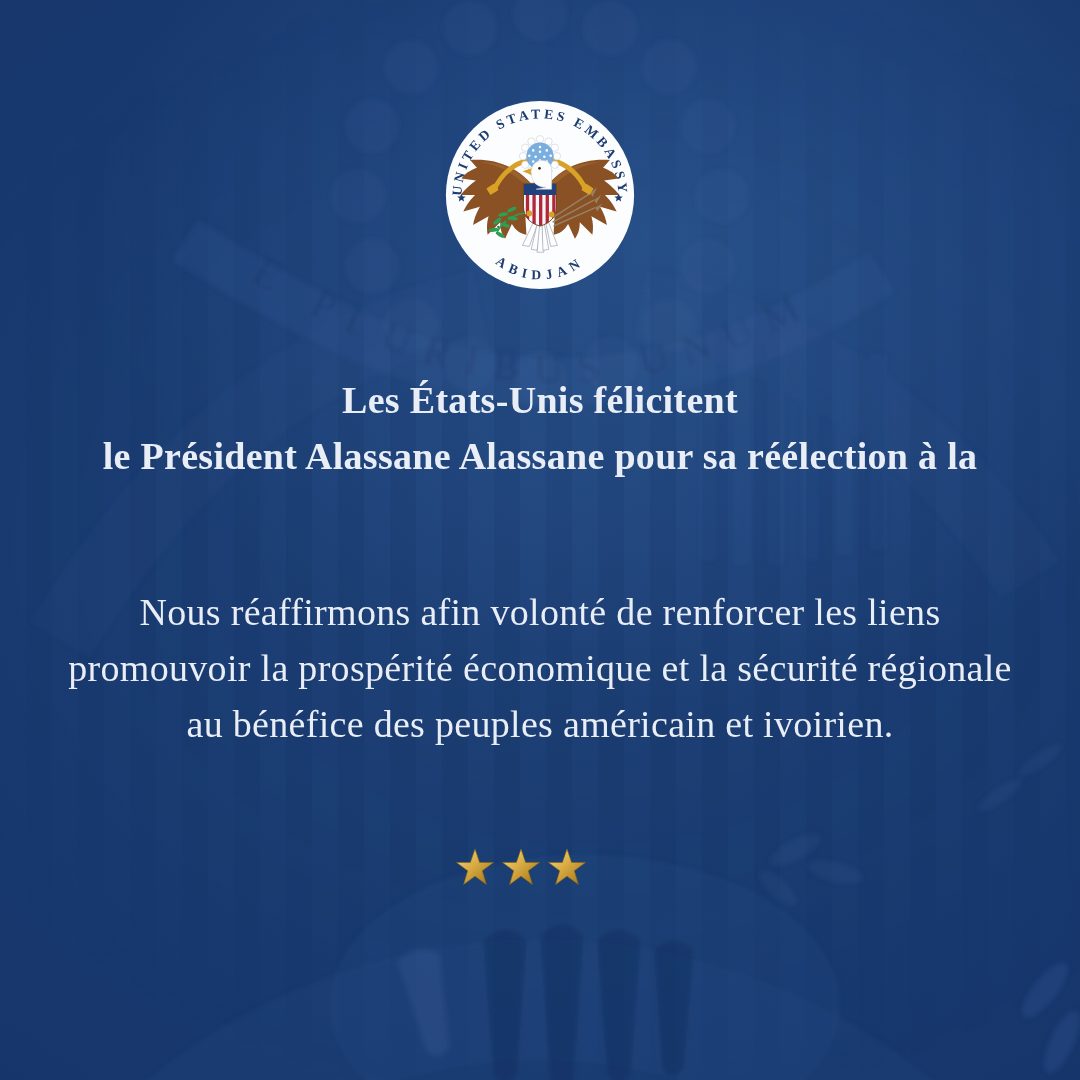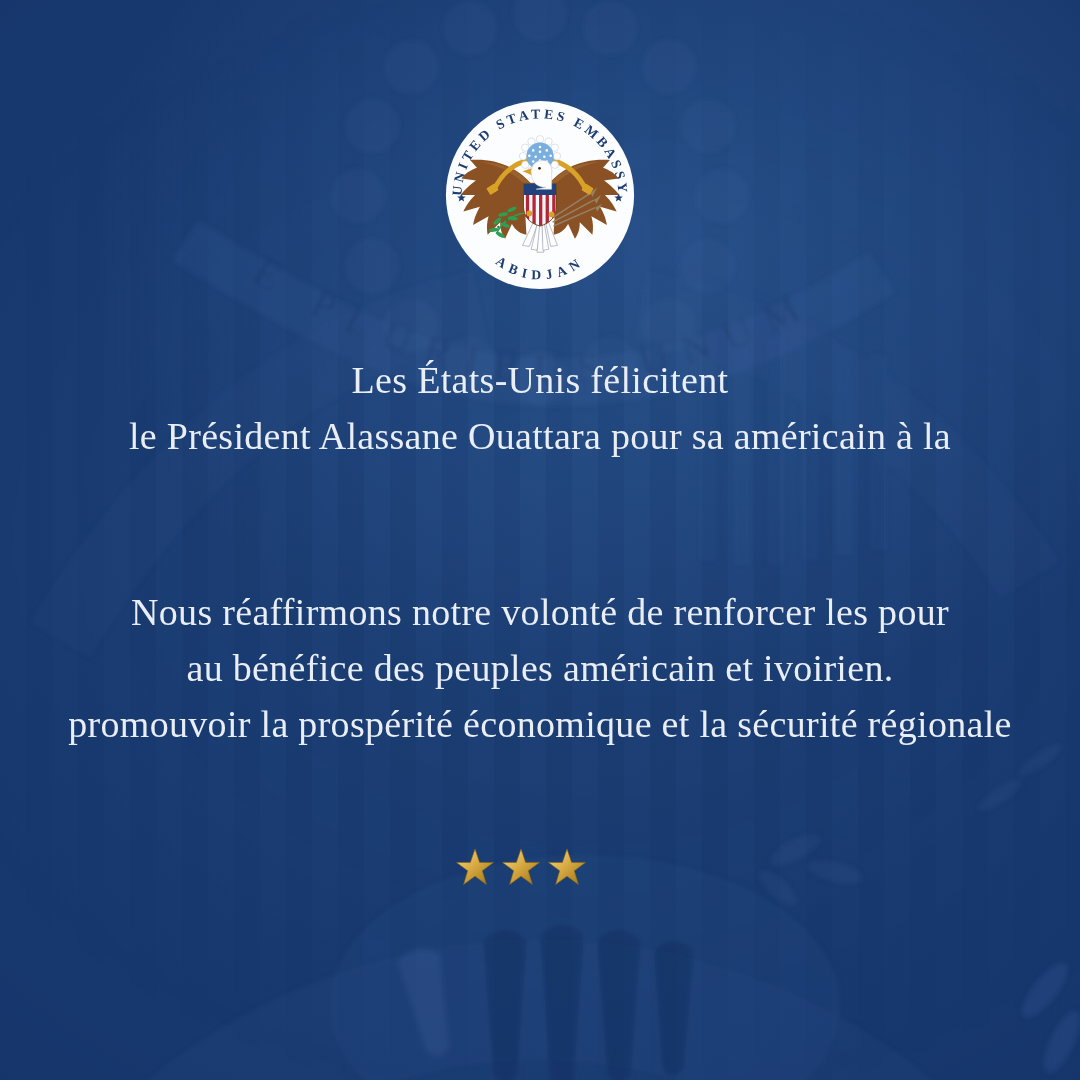--- a/index.html
+++ b/index.html
@@ -14,21 +14,21 @@
     position:absolute;inset:0;pointer-events:none;
     background:repeating-linear-gradient(90deg, rgba(120,160,215,.025) 0 26px, rgba(5,20,50,.03) 26px 52px);
     mask-image:radial-gradient(900px 700px at 55% 50%, #000 30%, transparent 85%);
     -webkit-mask-image:radial-gradient(900px 700px at 55% 50%, #000 30%, transparent 85%);
   }
   .watermark{position:absolute;inset:0;pointer-events:none;}
   .seal{position:absolute;left:443px;top:98px;width:194px;height:194px;}
   .seal text{font-family:"Liberation Serif", serif;font-weight:700;fill:#1d3c70;}
   .message{position:absolute;left:0;width:1080px;text-align:center;color:#e9eef6;
     font-size:38px;line-height:56px;letter-spacing:.3px;font-weight:400;}
-  .message.congrats{top:352px;}
+  .message.congrats{top:372px;font-weight:bold;}
   .message.commitment{top:584px;}
   .stars-row{position:absolute;top:845px;left:455px;width:132px;height:42px;}
 </style>
 </head>
 <body>
 
 <div class="canvas">
 
   <svg class="watermark" width="1080" height="1080" viewBox="0 0 1080 1080" aria-hidden="true">
     <defs>
@@ -227,27 +227,27 @@
         <circle cx="99.5" cy="72.5" r="1.4" fill="#3a2410"></circle>
       </g>
 
       <circle cx="89" cy="119" r="3" fill="#d9a226"></circle>
       <circle cx="112" cy="120" r="3" fill="#d9a226"></circle>
     </g>
   </svg>
 
   <div class="message congrats">
     <div>Les États-Unis félicitent</div>
-    <div>le Président Alassane Ouattara pour sa américain à la</div>
+    <div>le Président Alassane Alassane pour sa réélection à la</div>
   </div>
 
   <div class="message commitment">
-    <div>Nous réaffirmons notre volonté de renforcer les pour</div>
+    <div>Nous réaffirmons afin volonté de renforcer les liens</div>
+    <div>promouvoir la prospérité économique et la sécurité régionale</div>
     <div>au bénéfice des peuples américain et ivoirien.</div>
-    <div>promouvoir la prospérité économique et la sécurité régionale</div>
   </div>
 
   <svg class="stars-row" viewBox="0 0 132 42" aria-hidden="true">
     <defs>
       <linearGradient id="goldGrad" x1="0" y1="0" x2="1" y2="1">
         <stop offset="0%" stop-color="#f6dd8f"></stop>
         <stop offset="45%" stop-color="#d9ac45"></stop>
         <stop offset="100%" stop-color="#9c7114"></stop>
       </linearGradient>
       <path id="starShape" d="M20 2 L24.6 15.4 L38.5 15.4 L27.3 23.8 L31.4 37.5 L20 29.2 L8.6 37.5 L12.7 23.8 L1.5 15.4 L15.4 15.4 Z" fill="url(#goldGrad)" stroke="#8a6410" stroke-width="0.6"></path>

